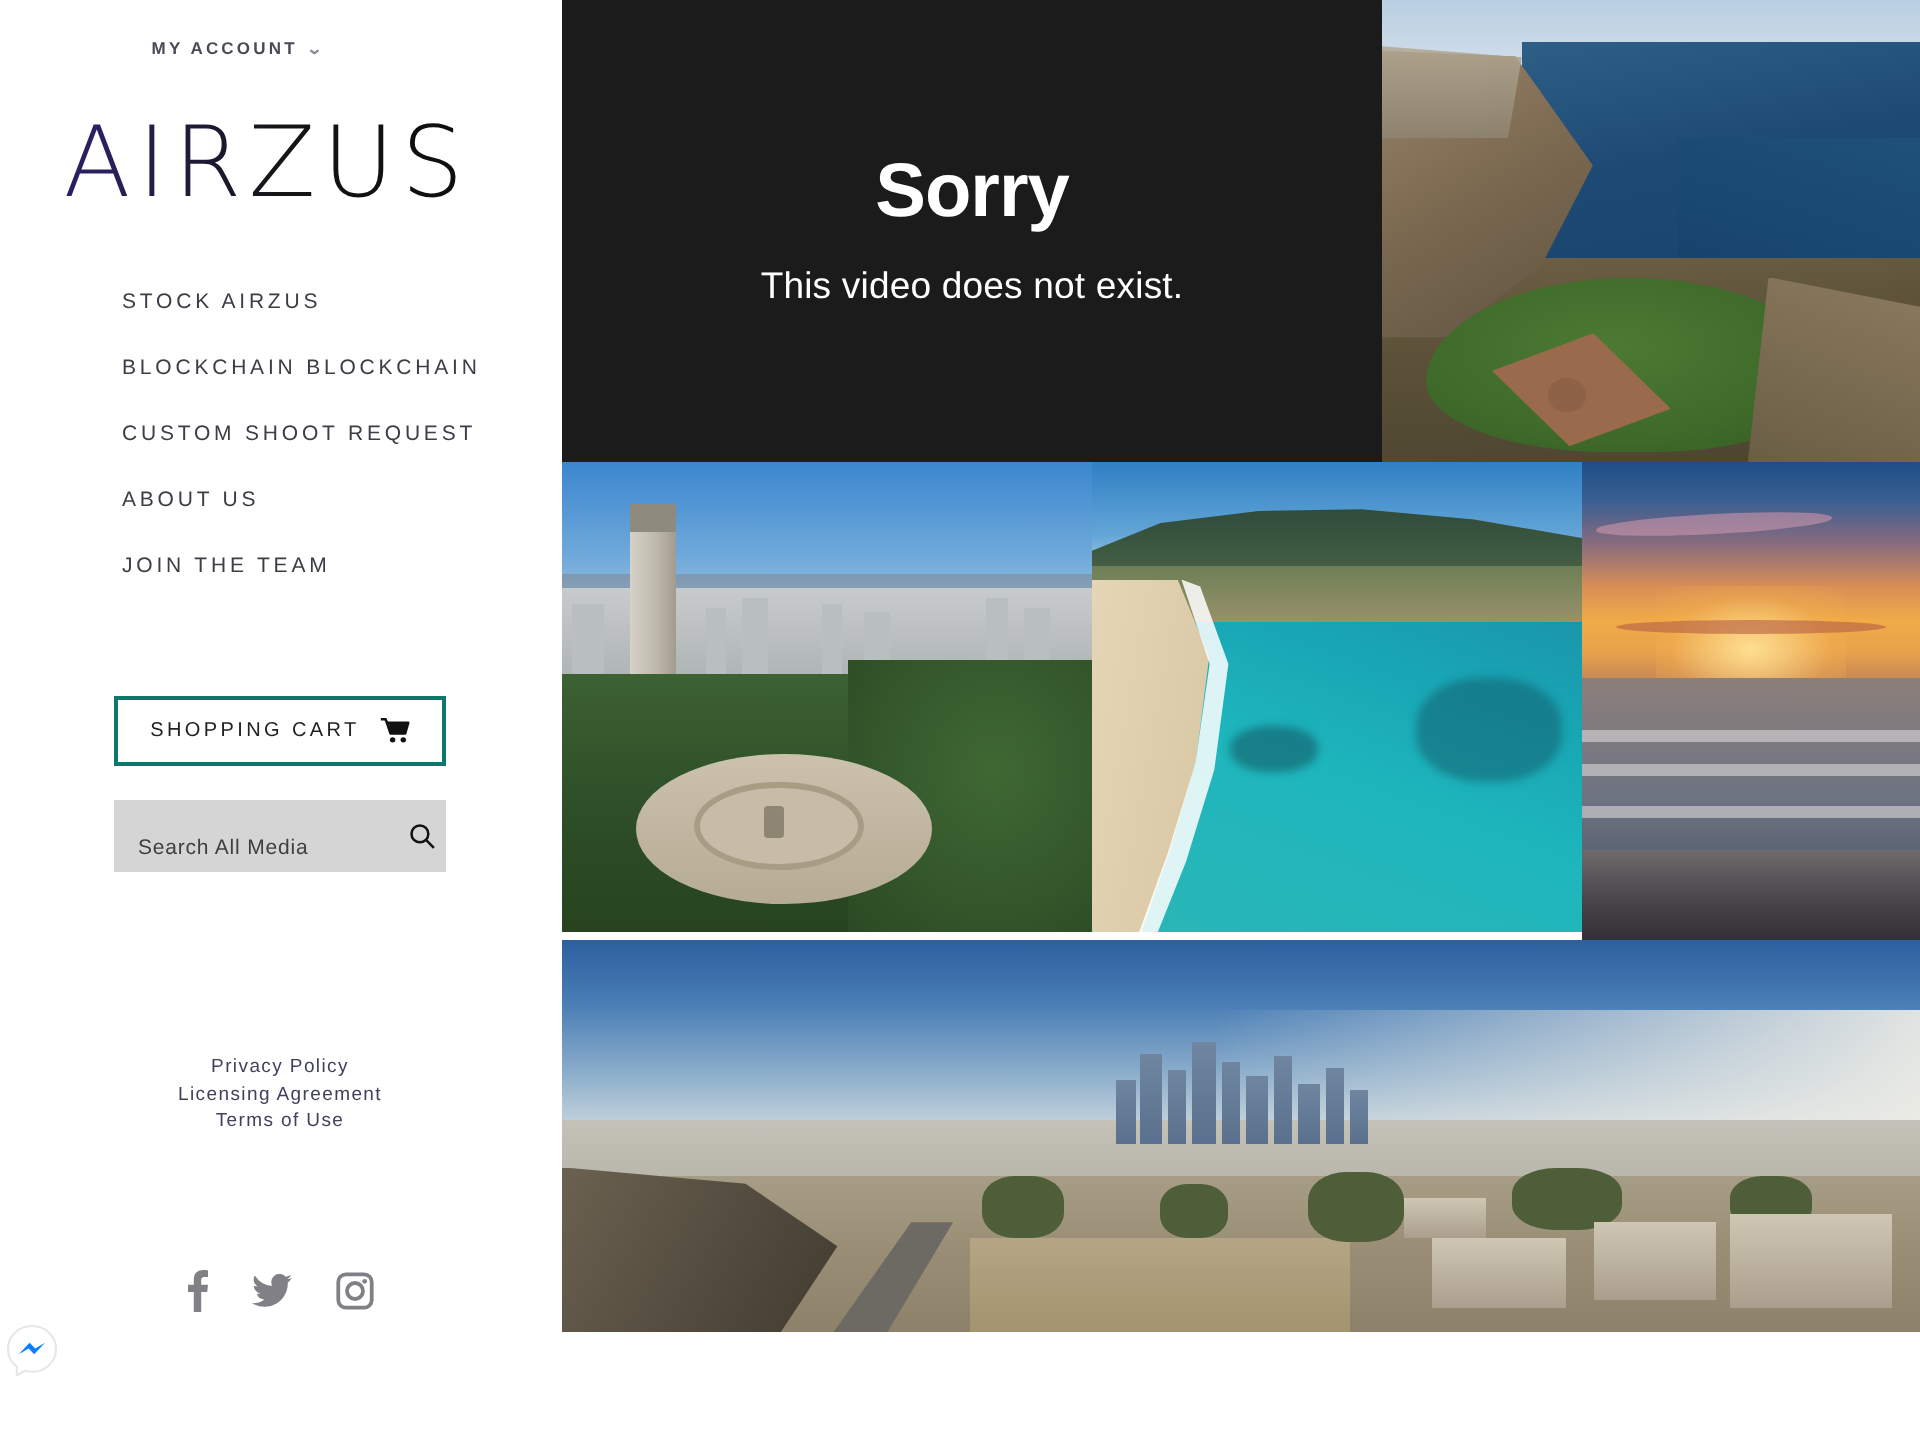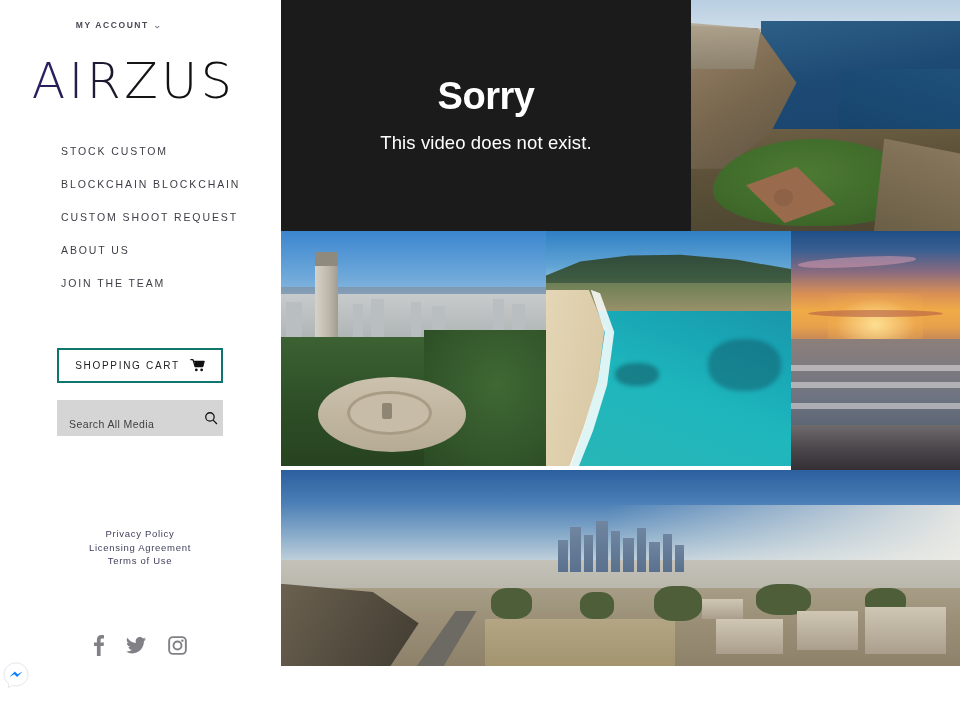--- a/index.html
+++ b/index.html
@@ -294,21 +294,21 @@
       <div class="account-link">
         <span>MY ACCOUNT</span><span class="chev">⌄</span>
       </div>
     </div>
 
     <div class="logo-wrap">
       <div class="logo">AIRZUS</div>
     </div>
 
     <nav class="nav">
-      <a class="nav-item">STOCK CUSTOM</a>
+      <a class="nav-item">STOCK AIRZUS</a>
       <a class="nav-item">BLOCKCHAIN BLOCKCHAIN</a>
       <a class="nav-item">CUSTOM SHOOT REQUEST</a>
       <a class="nav-item">ABOUT US</a>
       <a class="nav-item">JOIN THE TEAM</a>
     </nav>
 
     <div class="cart-btn">
       <span class="label">SHOPPING CART</span>
       <span class="cart-icon">
         <svg width="15" height="13" viewBox="0 0 24 22" aria-hidden="true">

